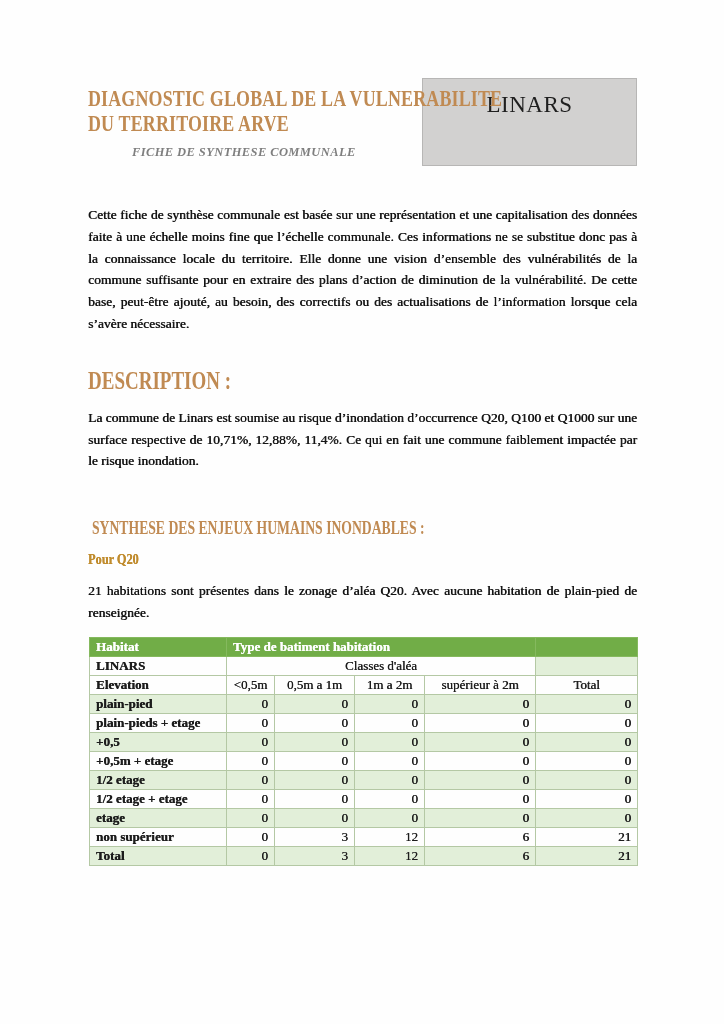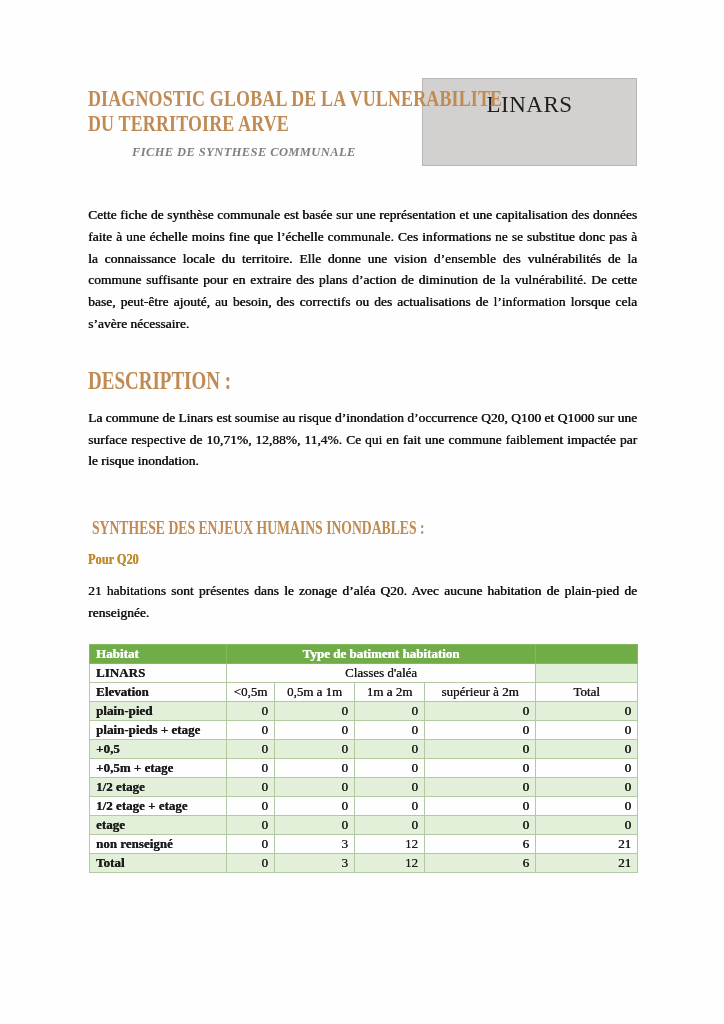--- a/index.html
+++ b/index.html
@@ -50,34 +50,34 @@
     color:#c08c2e; font-weight:bold; font-size:15px; white-space:nowrap;
     transform:scaleX(0.82); transform-origin:0 0;
     margin-top:12px; text-shadow:0.3px 0 0 currentColor;
   }
   .desc-para1 { margin-top:12px; }
   .desc-para2 { margin-top:22px; }
   .q20-para   { margin-top:12px; }
 
   
   table.habitat {
-    margin-top:20px; margin-left:1px;
+    margin-top:13px; margin-left:1px;
     width:548px; border-collapse:collapse; table-layout:fixed;
     font-size:13px; color:#1c1c1c;
     text-shadow:0.35px 0 0 currentColor;
   }
   table.habitat td {
     border:1px solid #b4c8a4; height:19px; padding:0 6px;
     overflow:hidden; white-space:nowrap;
   }
   tr.green-head td {
     background:#71ad47; color:#ffffff; font-weight:bold;
     border-color:#85b95e;
   }
-  tr.green-head td.span-cell { text-align:center; }
+  tr.green-head td.span-cell { }
   tr.linars-row td.first { font-weight:bold; }
   tr.linars-row td.span-cell { text-align:center; }
   tr.linars-row td.tint { background:#e2efd9; }
   tr.elev-row td.first { font-weight:bold; }
   tr.elev-row td.colhead { text-align:center; }
   tbody.rows td.lbl { font-weight:bold; text-align:left; }
   tbody.rows td.num { text-align:right; }
   tbody.rows tr:nth-child(odd) { background:#e2efd9; }
   tbody.rows tr:last-child td.lbl { font-weight:bold; }
 </style>
@@ -189,21 +189,21 @@
           </tr>
           <tr>
             <td class="lbl">etage</td>
             <td class="num">0</td>
             <td class="num">0</td>
             <td class="num">0</td>
             <td class="num">0</td>
             <td class="num">0</td>
           </tr>
           <tr>
-            <td class="lbl">non renseigné</td>
+            <td class="lbl">non supérieur</td>
             <td class="num">0</td>
             <td class="num">3</td>
             <td class="num">12</td>
             <td class="num">6</td>
             <td class="num">21</td>
           </tr>
           <tr>
             <td class="lbl">Total</td>
             <td class="num">0</td>
             <td class="num">3</td>

